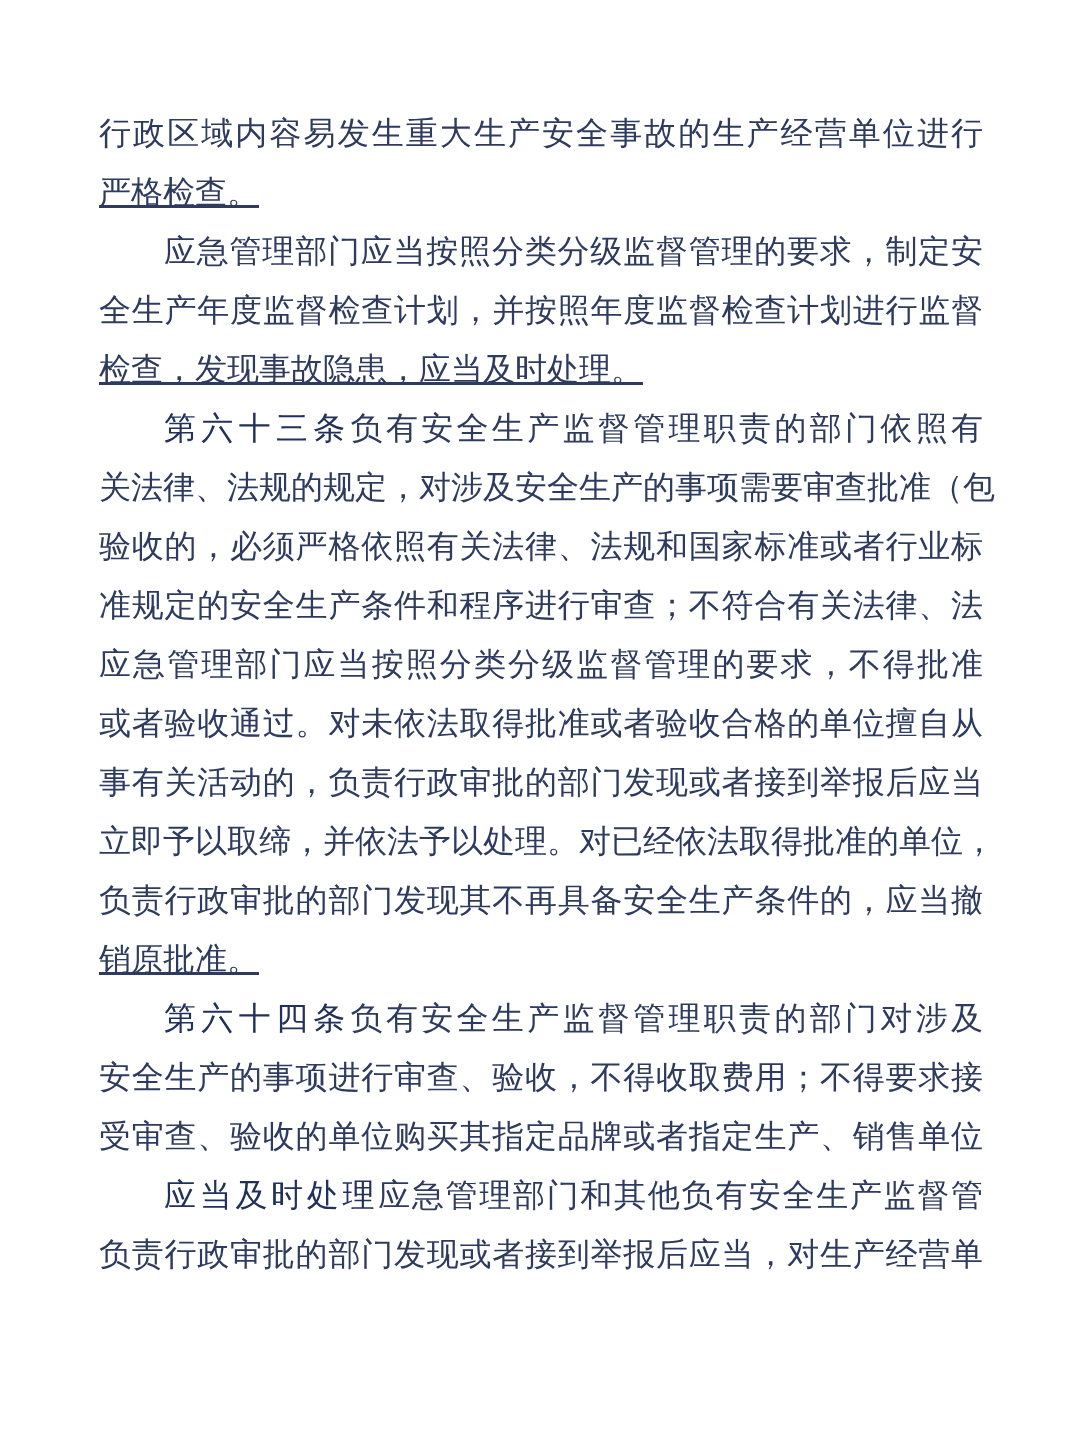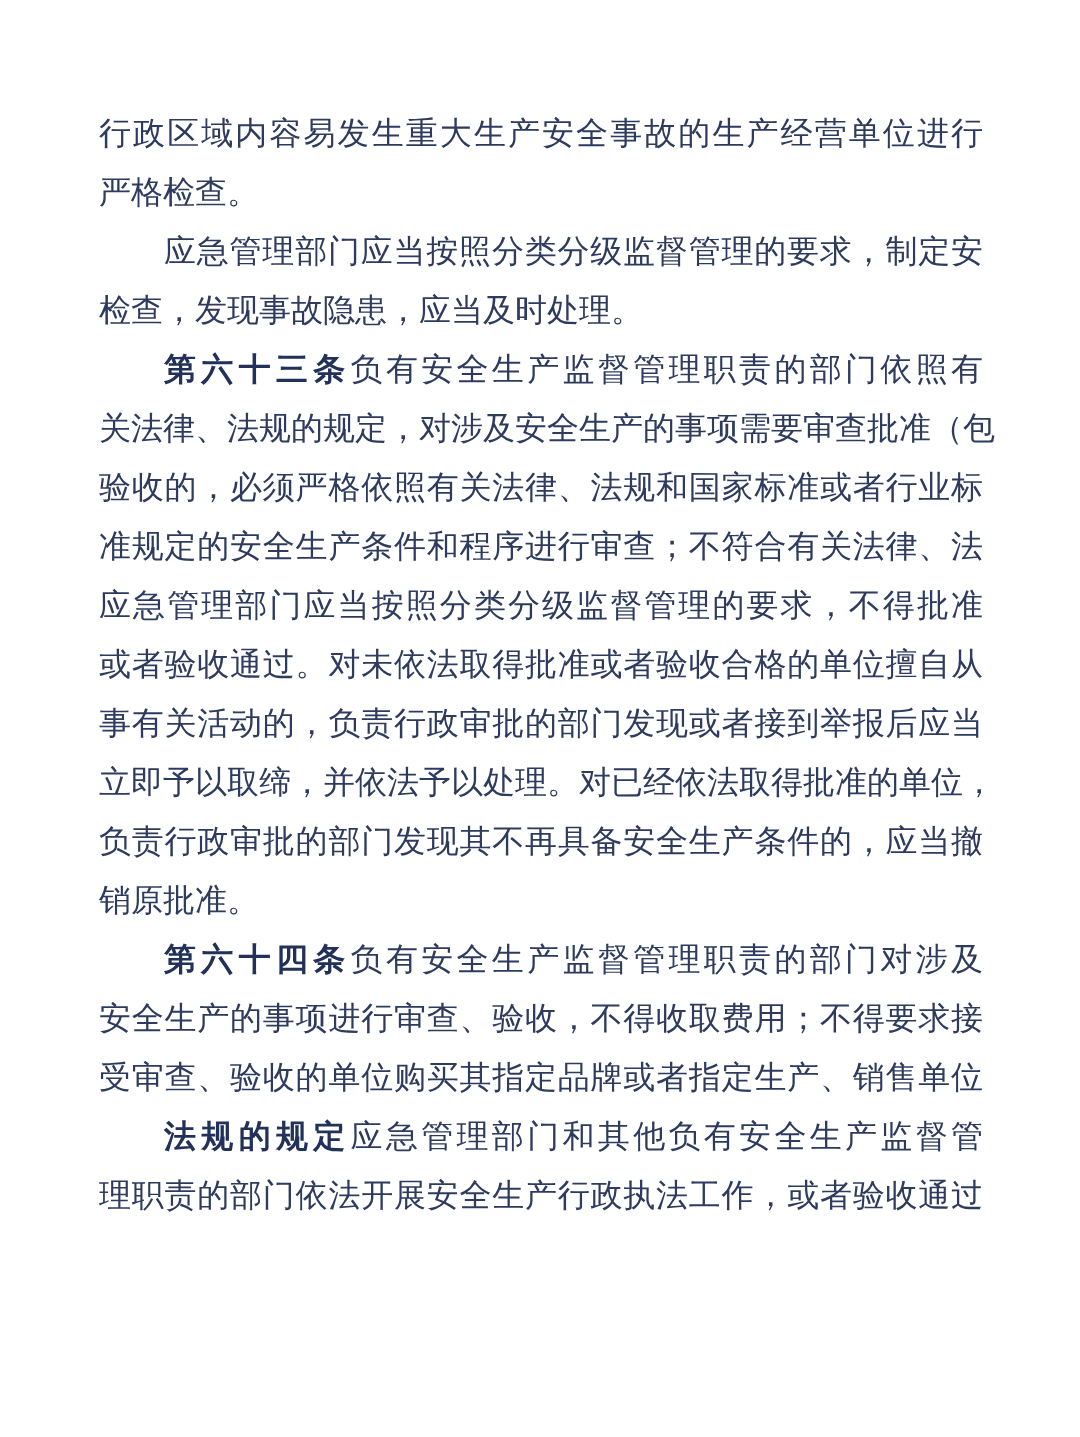--- a/index.html
+++ b/index.html
@@ -32,38 +32,40 @@
     text-align: justify;
     text-align-last: justify;
     text-justify: inter-character;
   }
   .line.indent {
     padding-left: 65px;
   }
   .line.no-fill {
     text-align: center;
     text-align-last: left;
+    text-decoration: underline;
   }
   .head {
-    font-weight: 700;
+    font-weight: 400;
     color: var(--head-color, #22315a);
     letter-spacing: 2px;
   }
 </style>
 </head>
 <body>
 
 <div class="page">
   <div class="text-block" id="text-block">
   <div class="line"><span class="body">行政区域内容易发生重大生产安全事故的生产经营单位进行</span></div>
 
   <div class="line no-fill"><span class="body">严格检查。</span></div>
 
   <div class="line indent"><span class="body">应急管理部门应当按照分类分级监督管理的要求，制定安</span></div>
 
+  <div class="line"><span class="body">全生产年度监督检查计划，并按照年度监督检查计划进行监督</span></div>
 
   <div class="line no-fill"><span class="body">检查，发现事故隐患，应当及时处理。</span></div>
 
   <div class="line indent"><span class="head">第六十三条</span><span class="body">负有安全生产监督管理职责的部门依照有</span></div>
 
   <div class="line"><span class="body">关法律、法规的规定，对涉及安全生产的事项需要审查批准（包</span></div>
 
 
   <div class="line"><span class="body">验收的，必须严格依照有关法律、法规和国家标准或者行业标</span></div>
 
@@ -81,17 +83,17 @@
 
   <div class="line no-fill"><span class="body">销原批准。</span></div>
 
   <div class="line indent"><span class="head">第六十四条</span><span class="body">负有安全生产监督管理职责的部门对涉及</span></div>
 
   <div class="line"><span class="body">安全生产的事项进行审查、验收，不得收取费用；不得要求接</span></div>
 
   <div class="line"><span class="body">受审查、验收的单位购买其指定品牌或者指定生产、销售单位</span></div>
 
 
-  <div class="line indent"><span class="head">法规的规定</span><span class="body">应急管理部门和其他负有安全生产监督管</span></div>
+  <div class="line indent"><span class="head">应当及时处理</span><span class="body">应急管理部门和其他负有安全生产监督管</span></div>
 
-  <div class="line"><span class="body">理职责的部门依法开展安全生产行政执法工作，或者验收通过</span></div>
+  <div class="line"><span class="body">负责行政审批的部门发现或者接到举报后应当，对生产经营单</span></div>
 </div>
 </div>
 
 </body></html>

